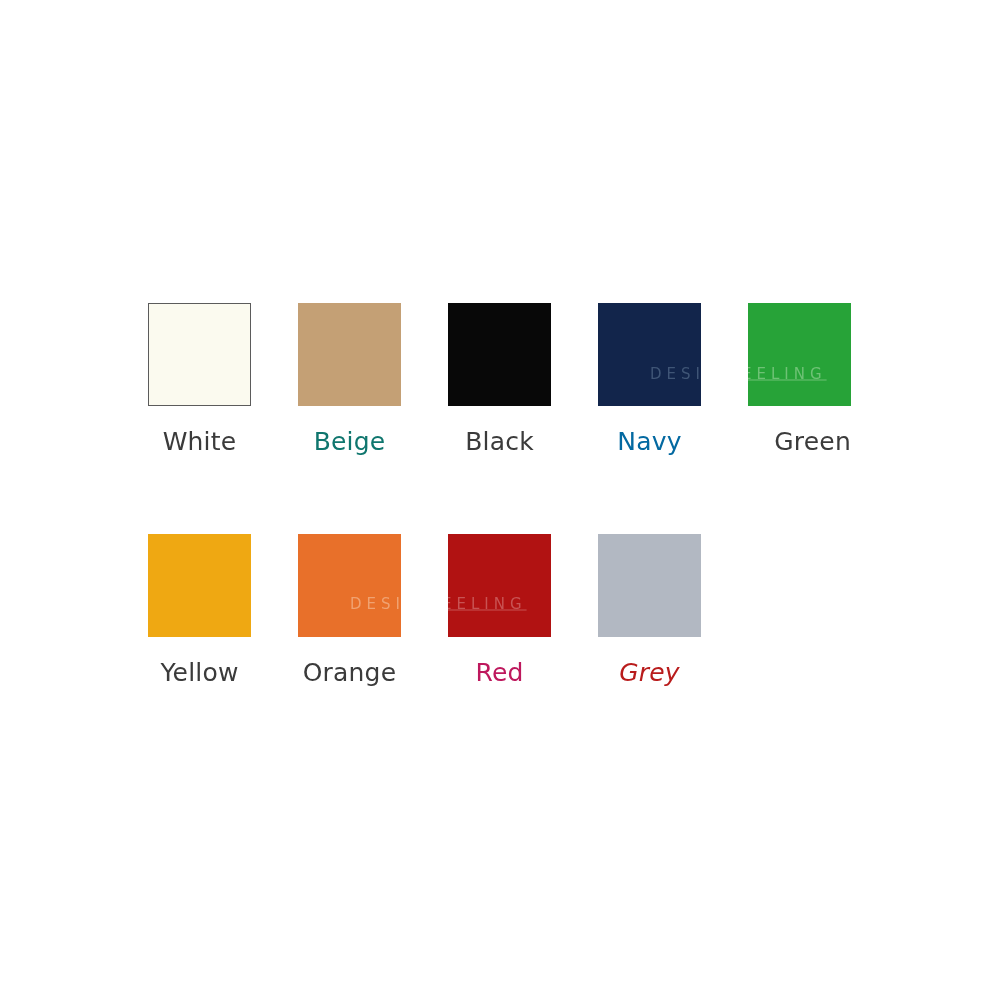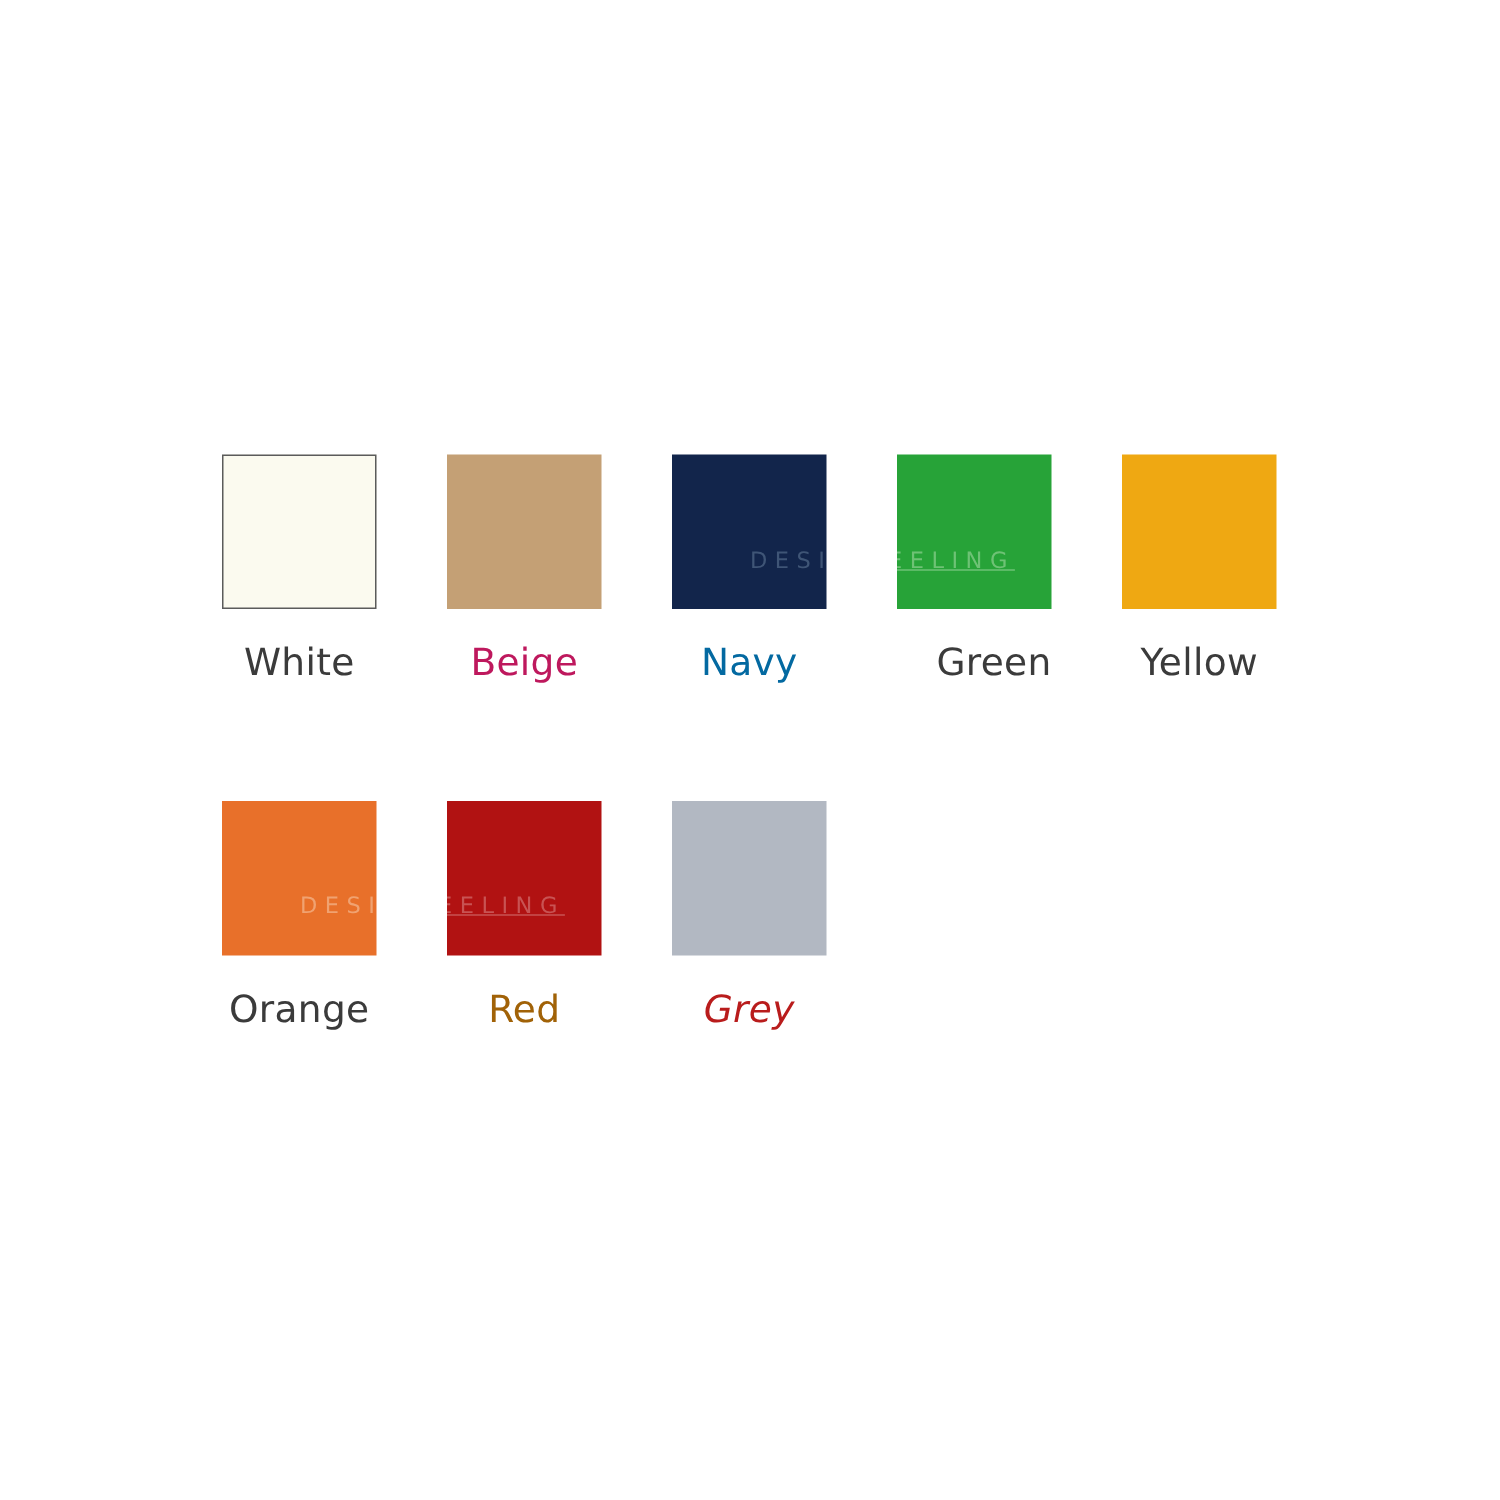--- a/index.html
+++ b/index.html
@@ -91,21 +91,25 @@
 <body>
 
 <div id="palette-root" style="background: rgb(255, 255, 255);">
   <div class="swatch-grid">
       <div class="swatch-cell">
         <div class="swatch-chip has-outline" style="background: rgb(251, 250, 239); border-color: rgb(91, 91, 91);"></div>
         <div class="swatch-label" style="color: rgb(59, 59, 59);">White</div>
       </div>
       <div class="swatch-cell">
         <div class="swatch-chip" style="background: rgb(196, 160, 117);"></div>
-        <div class="swatch-label" style="color: #be185d;">Beige</div>
+        <div class="swatch-label" style="color: #0f766e;">Beige</div>
+      </div>
+      <div class="swatch-cell">
+        <div class="swatch-chip" style="background: rgb(8, 8, 8);"></div>
+        <div class="swatch-label" style="color: rgb(59, 59, 59);">Black</div>
       </div>
       <div class="swatch-cell">
         <div class="swatch-chip" style="background: rgb(18, 37, 75);">
           <span class="watermark anchor-right" style="color: rgb(63, 85, 118);">DESI</span>
         </div>
         <div class="swatch-label" style="color: #0369a1;">Navy</div>
       </div>
       <div class="swatch-cell">
         <div class="swatch-chip" style="background: rgb(39, 163, 56);">
           <span class="watermark anchor-left" style="color: rgb(110, 194, 117);">EELING</span>
@@ -119,20 +123,20 @@
       <div class="swatch-cell">
         <div class="swatch-chip" style="background: rgb(232, 112, 42);">
           <span class="watermark anchor-right" style="color: rgb(240, 162, 113);">DESI</span>
         </div>
         <div class="swatch-label" style="color: rgb(59, 59, 59);">Orange</div>
       </div>
       <div class="swatch-cell">
         <div class="swatch-chip" style="background: rgb(177, 18, 18);">
           <span class="watermark anchor-left" style="color: rgb(200, 83, 83);">EELING</span>
         </div>
-        <div class="swatch-label" style="color: #a16207;">Red</div>
+        <div class="swatch-label" style="color: #be185d;">Red</div>
       </div>
       <div class="swatch-cell">
         <div class="swatch-chip" style="background: rgb(178, 184, 194);"></div>
         <div class="swatch-label" style="color: #b91c1c; font-style: italic;">Grey</div>
       </div>
     </div>
 </div>
 
 </body></html>

